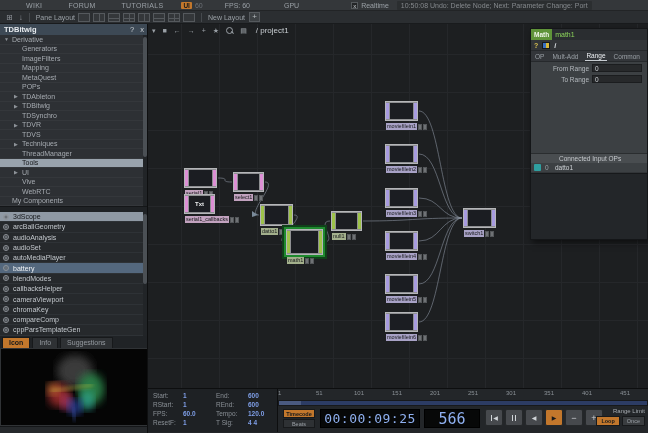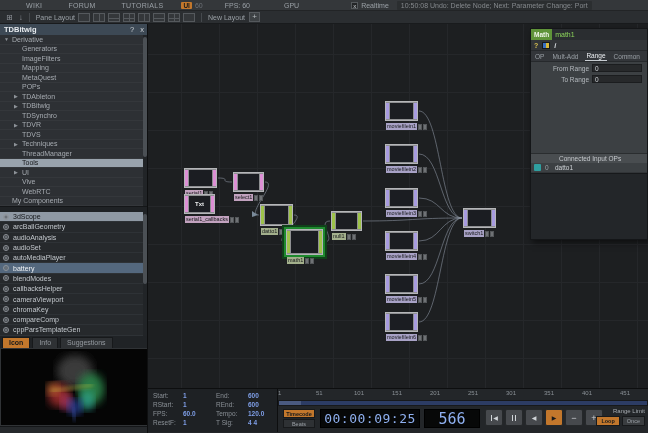--- a/index.html
+++ b/index.html
@@ -359,20 +359,31 @@
         <ellipse cx="66" cy="54" rx="6" ry="8" fill="#c04080" opacity=".7" filter="url(#b1)"></ellipse>
         <ellipse cx="74" cy="58" rx="7" ry="8" fill="#3050c0" opacity=".7" filter="url(#b1)"></ellipse>
         <path d="M50,42 L92,36" stroke="#c0c040" stroke-width="1.5" fill="none" filter="url(#b2)"></path>
         <path d="M72,60 L74,72" stroke="#4060c0" stroke-width="1.5" fill="none" filter="url(#b2)"></path>
       </svg>
     </div>
     <div class="pal-footer"></div>
   </div>
 
   <div class="network">
+    <div class="net-toolbar">
+      <span class="nt-icon">▾</span>
+      <span class="nt-icon">■</span>
+      <span class="nt-icon">←</span>
+      <span class="nt-icon">→</span>
+      <span class="nt-icon">+</span>
+      <span class="nt-icon">★</span>
+      <span class="mag"></span>
+      <span class="nt-icon">▤</span>
+      <span class="breadcrumb">/ project1</span>
+    </div>
     <svg id="net-wires" viewBox="0 0 500 366">
         <path d="M70,154 C84,154 70,158 84,158" fill="none" stroke="#8a92a0" stroke-width="0.8" opacity="0.75"></path>
         <path d="M117,158 C131,158 97,191 111,191" fill="none" stroke="#8a92a0" stroke-width="0.8" opacity="0.75"></path>
         <path d="M104,187 L110,191 L104,193 Z" fill="#7a8a9a"></path>
         <path d="M146,191 C160,191 123,218 137,218" fill="none" stroke="#8a92a0" stroke-width="0.8" opacity="0.75"></path>
         <path d="M176,218 C190,218 168,197 182,197" fill="none" stroke="#8a92a0" stroke-width="0.8" opacity="0.75"></path>
         <path d="M215,197 C264.5,197 264.5,194 314,194" fill="none" stroke="#8a92a0" stroke-width="0.8" opacity="0.75"></path>
         <path d="M271,87 C292.5,87 292.5,194 314,194" fill="none" stroke="#8a92a0" stroke-width="0.8" opacity="0.75"></path>
         <path d="M271,130 C292.5,130 292.5,194 314,194" fill="none" stroke="#8a92a0" stroke-width="0.8" opacity="0.75"></path>
         <path d="M271,174 C292.5,174 292.5,194 314,194" fill="none" stroke="#8a92a0" stroke-width="0.8" opacity="0.75"></path>

